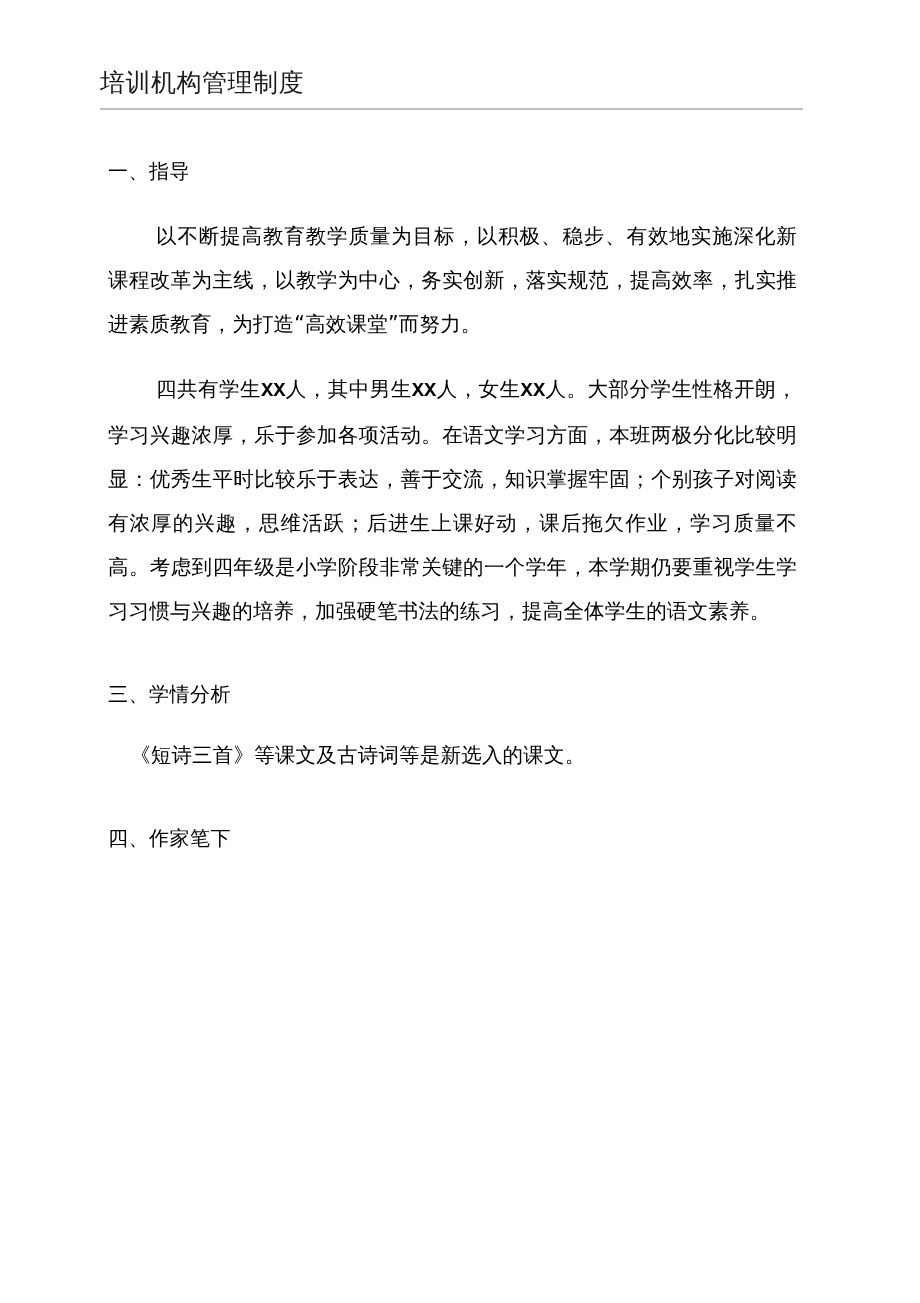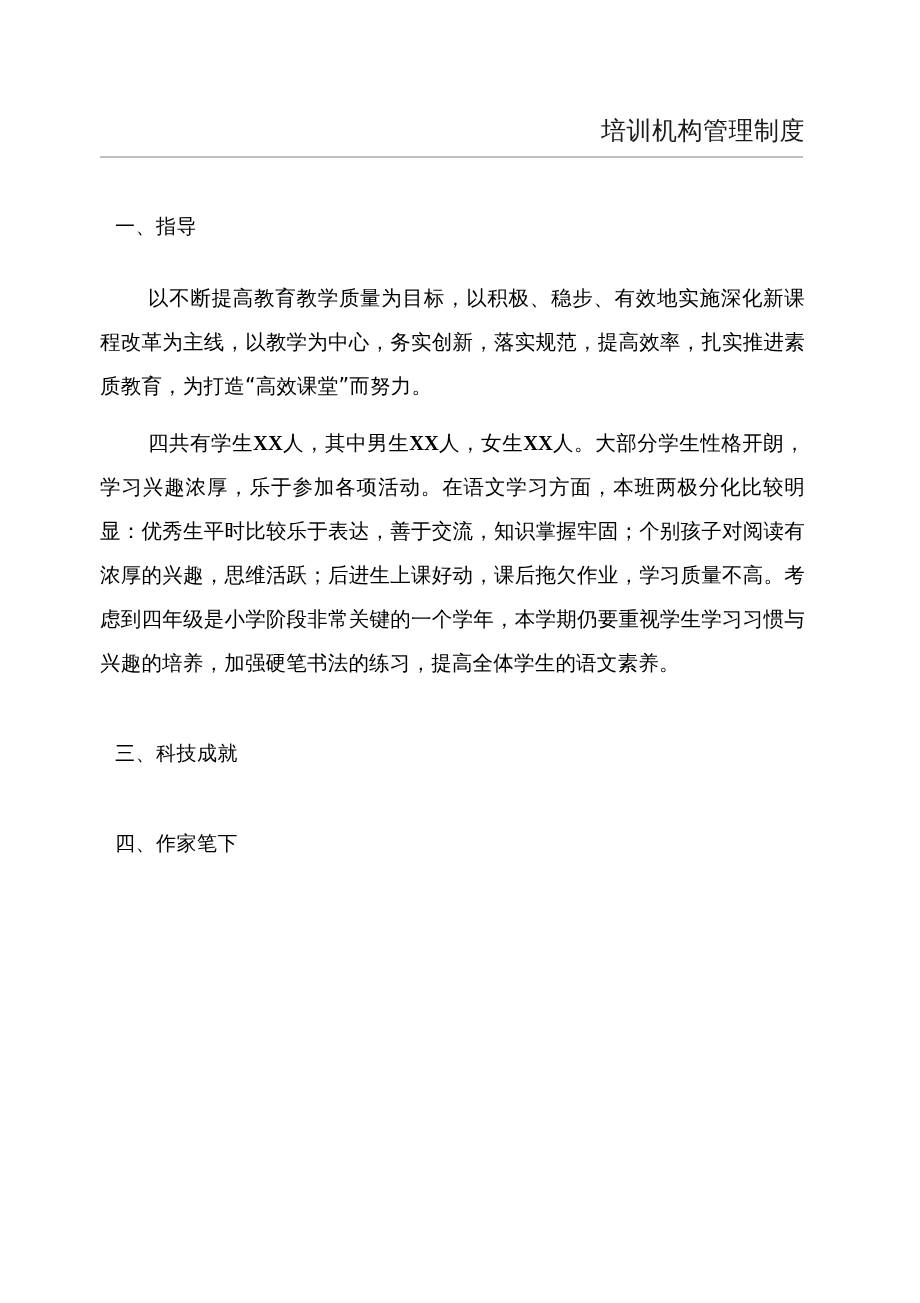--- a/index.html
+++ b/index.html
@@ -25,88 +25,89 @@
   .doc-body {
     position: absolute;
     left: 100px;
     top: 0;
     width: 705px;
   }
 
   
   .doc-title {
     margin: 0;
-    padding-top: 112px;
+    padding-top: 64px;
     font-size: 25px;
     font-weight: 400;
     line-height: 38px;
-    text-align: right;
+    text-align: left;
     letter-spacing: 0.5px;
     color: #1a1a1a;
     white-space: nowrap;
   }
   .title-rule {
     margin: 6px 0 0 0;
     height: 0;
     border: none;
     border-top: 2px solid #bfbfbf;
     width: 703px;
   }
 
   
   .section-heading {
-    margin: 15px;
+    margin: 8px;
     padding-top: 31px;
     font-size: 20px;
     font-weight: 400;
     line-height: 44px;
     color: #000000;
     letter-spacing: 0.5px;
     white-space: nowrap;
   }
 
   
   .para {
-    margin: 0;
+    margin: 8px;
     padding-top: 13px;
     font-size: 20.5px;
     line-height: 44px;
     color: #000000;
     text-align: justify;
     text-justify: inter-character;
     text-indent: 48px;
     letter-spacing: 0.2px;
     word-break: break-all;
   }
   .para.no-indent {
     text-indent: 22px;
   }
   .para.tight {
     padding-top: 9px;
   }
 
   
   .lat {
-    font-family: Liberation Serif, serif;
+    font-family: Liberation Mono, monospace;
     font-weight: 700;
     letter-spacing: 0;
   }
 </style>
 </head>
 <body>
 
 <div class="page">
   <div class="doc-body">
 
     <h1 class="doc-title">培训机构管理制度</h1>
     <hr class="title-rule">
 
     <h2 class="section-heading">一、指导</h2>
     <p class="para">以不断提高教育教学质量为目标，以积极、稳步、有效地实施深化新课程改革为主线，以教学为中心，务实创新，落实规范，提高效率，扎实推进素质教育，为打造“高效课堂”而努力。</p>
 
     <p class="para">四共有学生<span class="lat">XX</span>人，其中男生<span class="lat">XX</span>人，女生<span class="lat">XX</span>人。大部分学生性格开朗，学习兴趣浓厚，乐于参加各项活动。在语文学习方面，本班两极分化比较明显：优秀生平时比较乐于表达，善于交流，知识掌握牢固；个别孩子对阅读有浓厚的兴趣，思维活跃；后进生上课好动，课后拖欠作业，学习质量不高。考虑到四年级是小学阶段非常关键的一个学年，本学期仍要重视学生学习习惯与兴趣的培养，加强硬笔书法的练习，提高全体学生的语文素养。</p>
 
-    <h2 class="section-heading">三、科技成就</h2>
+    <h2 class="section-heading">三、学情分析</h2>
+    <p class="para no-indent tight">《短诗三首》等课文及古诗词等是新选入的课文。</p>
 
     <h2 class="section-heading">四、作家笔下</h2>
 
   </div>
 </div>
 
 </body></html>

